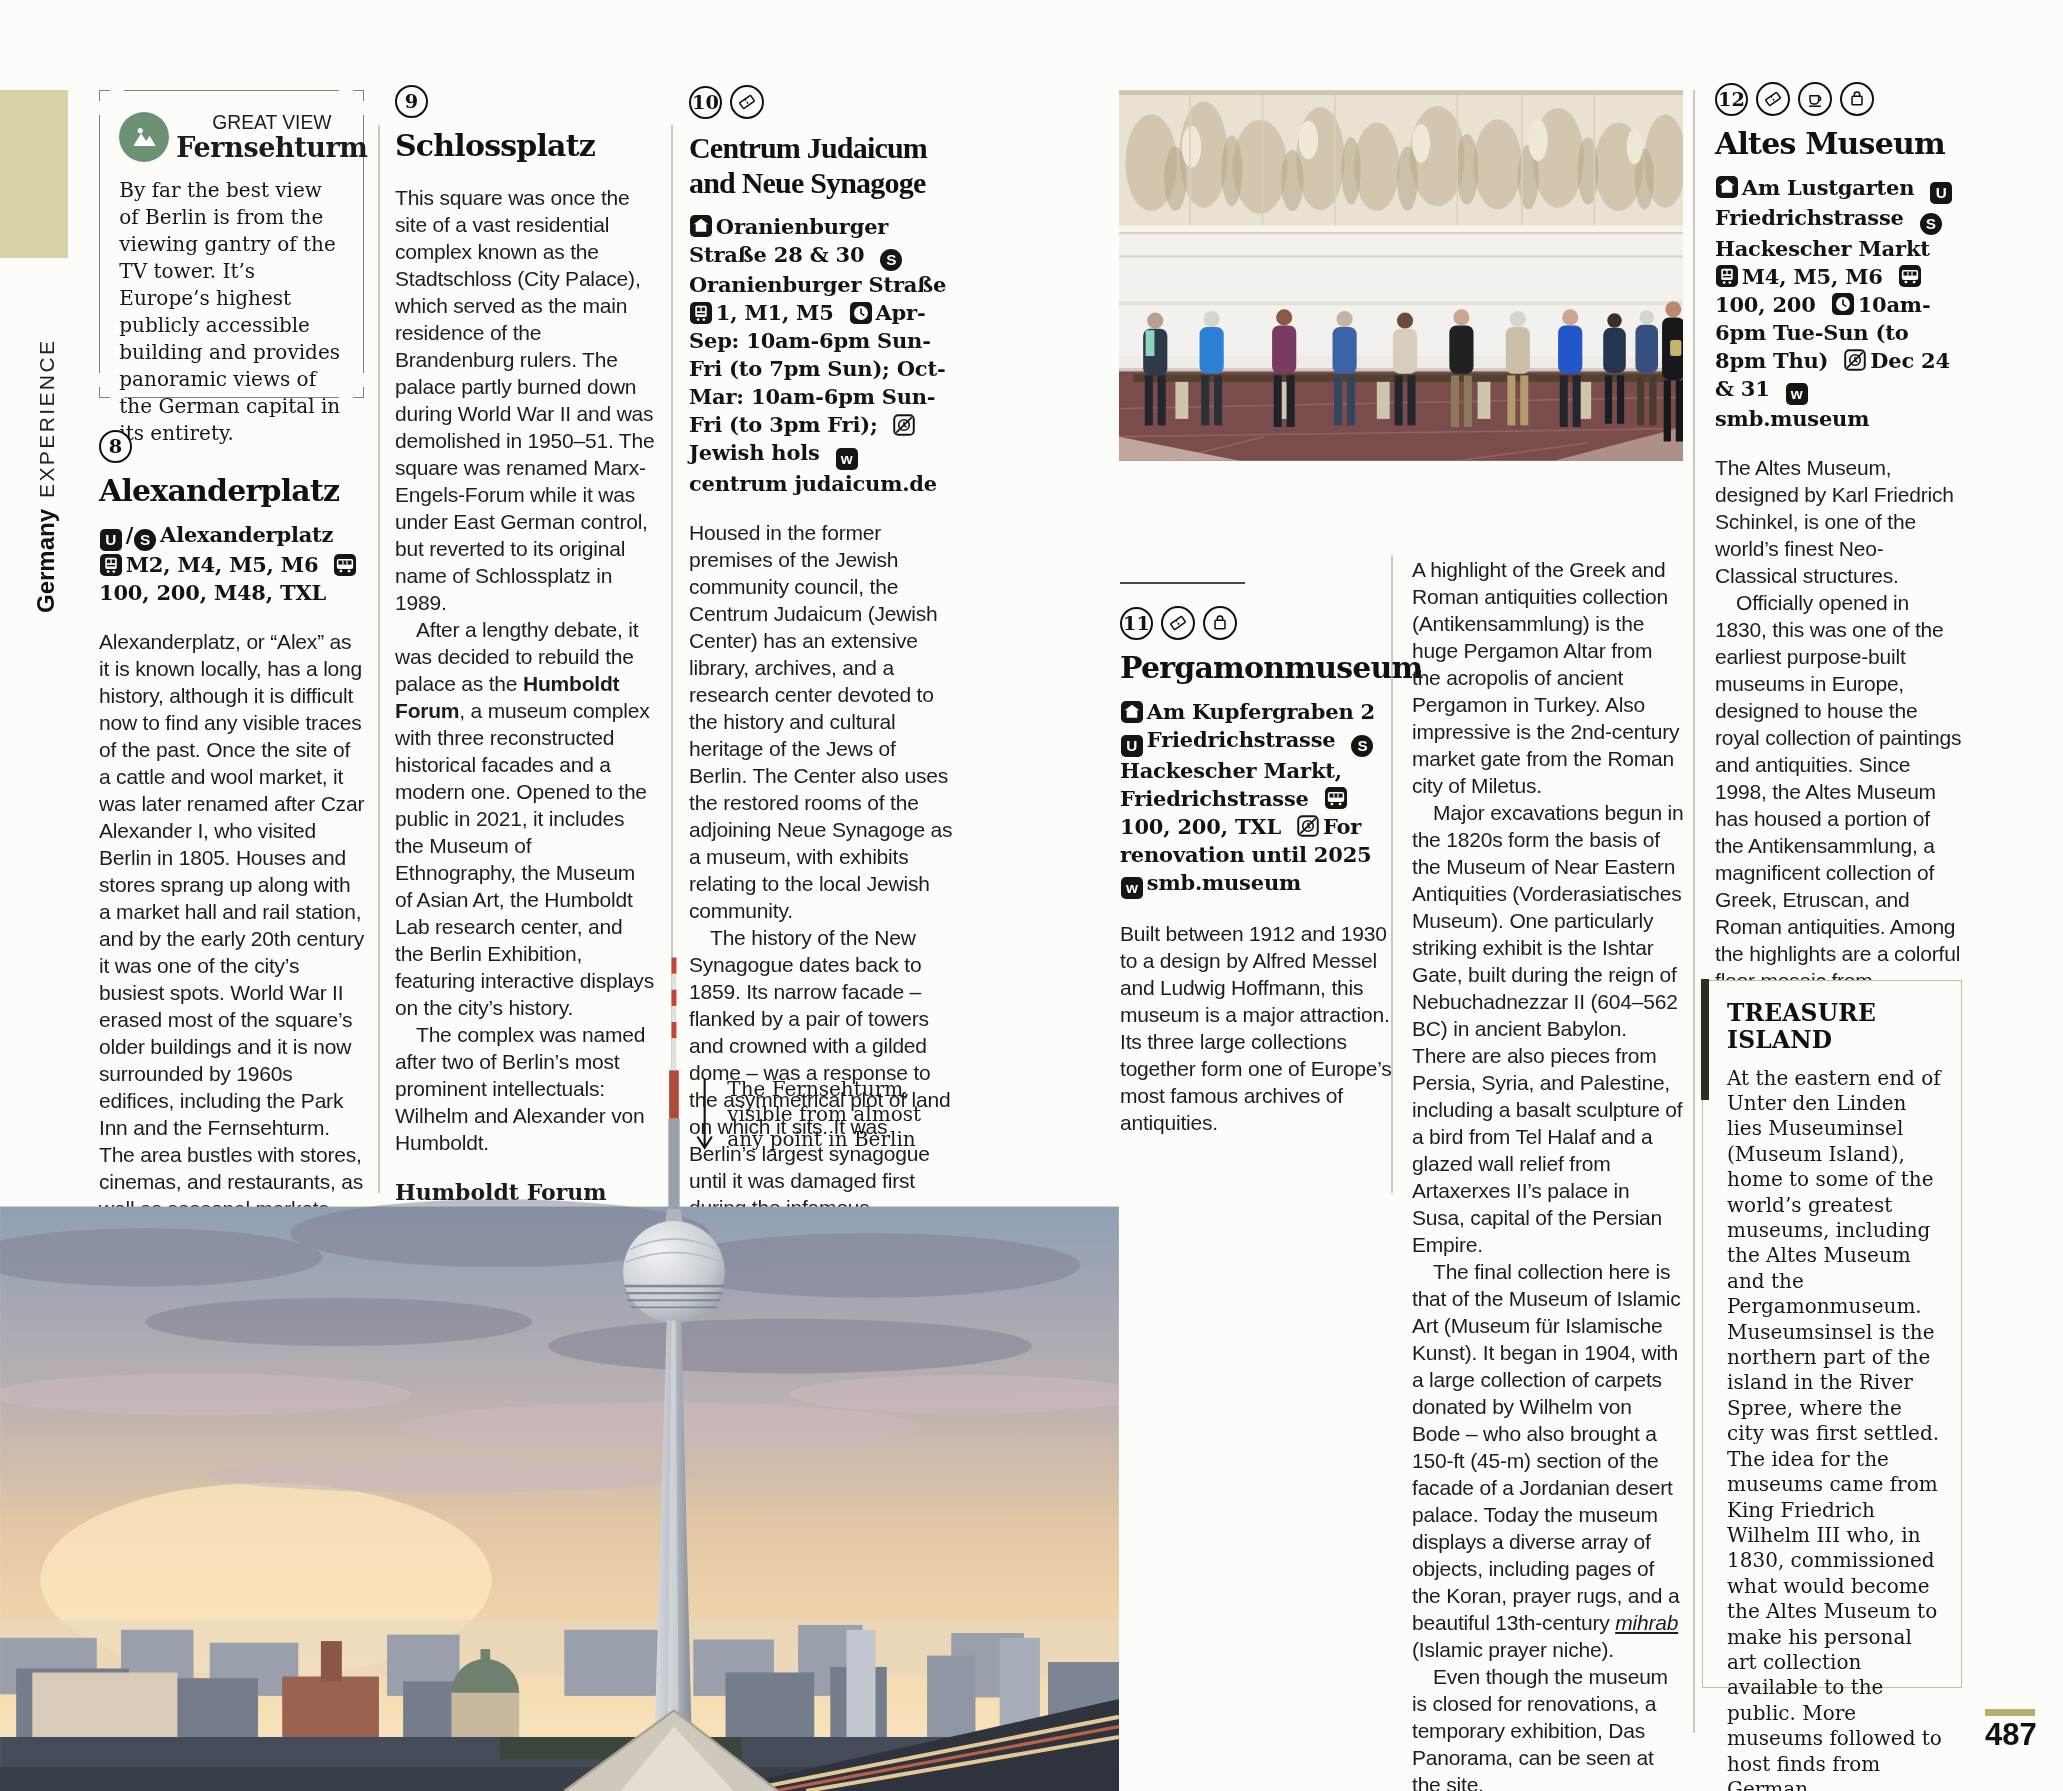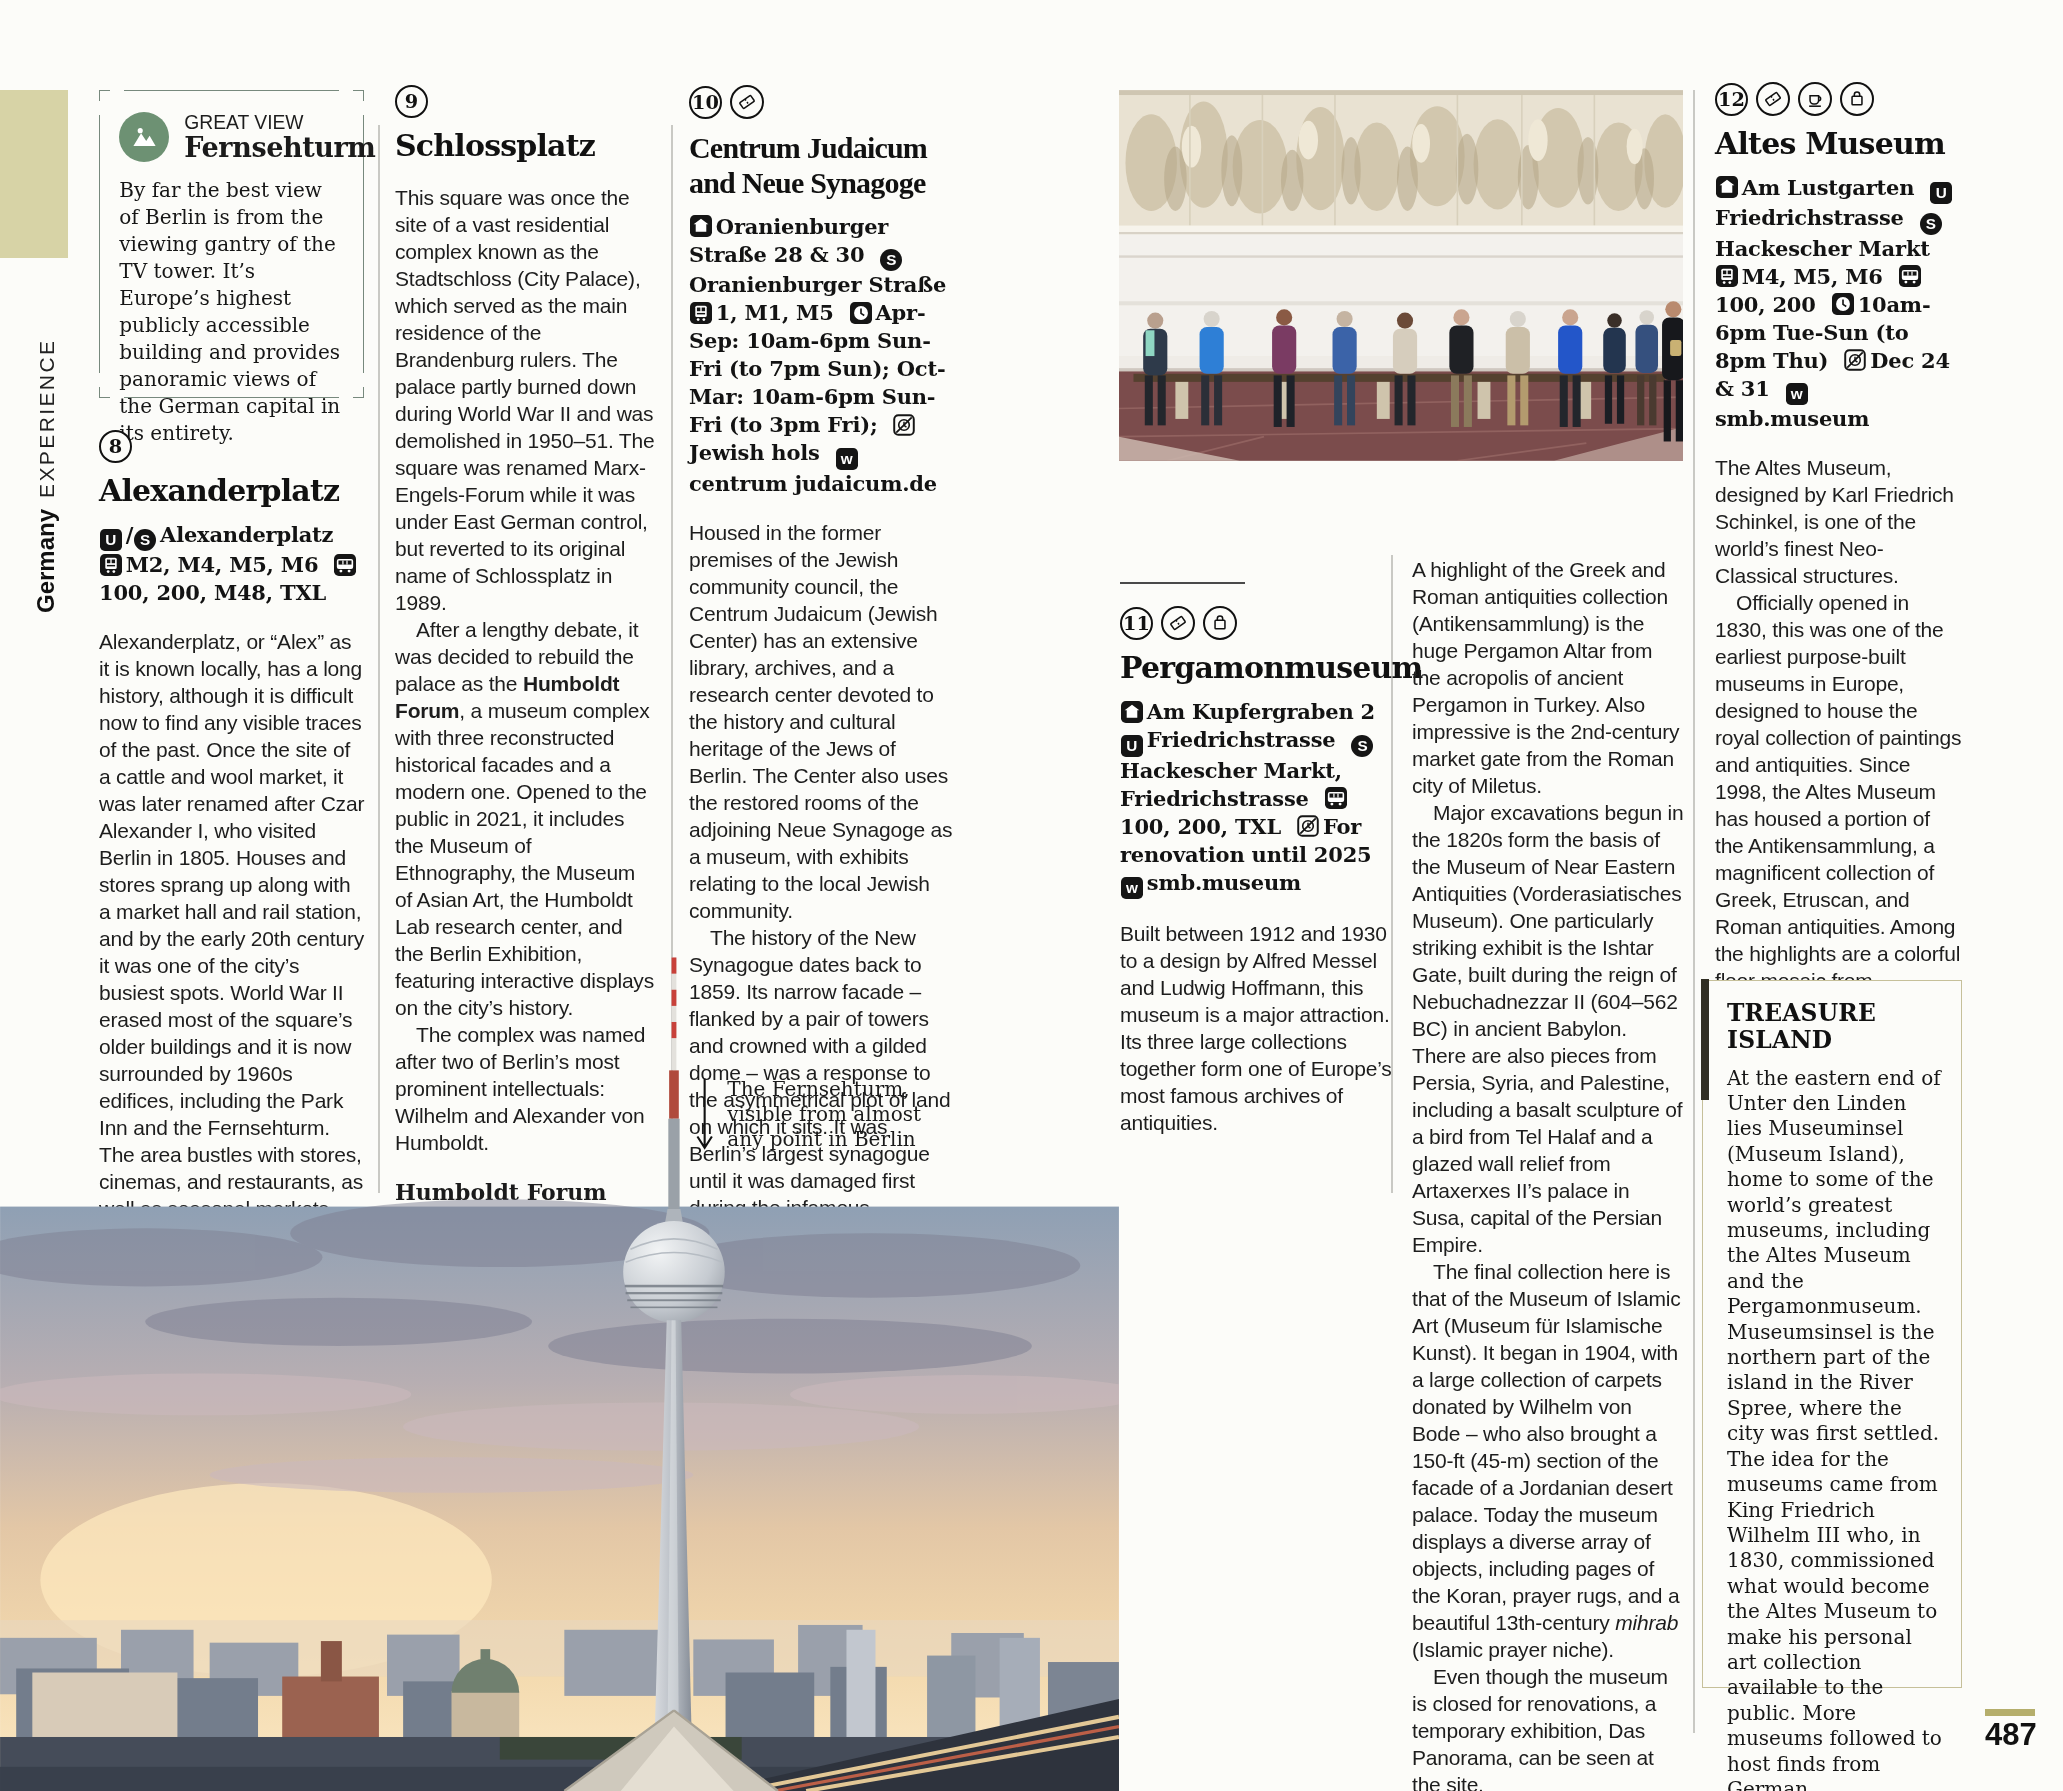--- a/index.html
+++ b/index.html
@@ -14,21 +14,21 @@
   #edge-label .w1{font:21px/21px "Liberation Sans",sans-serif;letter-spacing:2.4px;color:#222;}
   #edge-label .w2{font:bold 24px/24px "Liberation Sans",sans-serif;color:#111;}
 
   
   .vdiv{width:1.6px;background:#c9c9c4;}
 
   
   #gv-box{left:99px;top:90px;width:263px;height:306px;border:1.6px solid #77897d;}
   .notch{position:absolute;background:#fcfcf9;}
   #gv-inner{position:absolute;left:19.3px;top:21px;right:16px;}
-  #gv-head{display:flex;align-items:center;gap:15px;}
+  #gv-head{display:flex;align-items:center;gap:7px;text-align:center;}
   #gv-circ{width:50px;height:50px;border-radius:50%;background:#6d9173;flex:0 0 auto;display:flex;align-items:center;justify-content:center;}
   #gv-titles .lab{font:19.3px/21px "Liberation Sans",sans-serif;color:#1d1d1d;}
   #gv-titles .tit{font:bold 27px/29px "DejaVu Serif",serif;letter-spacing:-0.4px;}
   #gv-body{margin-top:14.5px;font:20px/27px "DejaVu Serif",serif;color:#161616;}
 
   
   .col{position:absolute;}
   #col1{left:99px;top:430px;width:268px;}
   #col2{left:395px;top:85px;width:260px;}
   #col3{left:689px;top:85px;width:268px;}
@@ -50,21 +50,21 @@
   .ti{display:inline-block;width:22px;height:22px;border-radius:4.8px;background:#151515;color:#fff;
       text-align:center;vertical-align:-3.2px;margin:0 4px 0 0.8px;font:bold 15.3px/22px "Liberation Sans",sans-serif;}
   .ti.round{border-radius:50%;}
   .ti svg{display:block;margin:0 auto;}
   .ti.outline{background:#fcfcf9;}
 
   .body{margin-top:21px;font:21px/27px "Liberation Sans",sans-serif;letter-spacing:-0.2px;color:#1d1d1d;}
   .body p{margin:0;}
   .body p.ind{text-indent:21px;}
   .bold-in{font-weight:bold;}
-  .ital{font-style:italic;}
+  .ital{font-style:italic;text-decoration:underline;}
 
   #col2-footer{margin-top:22.6px;}
   #col2-footer .ft{font:bold 22px/27px "DejaVu Serif",serif;}
   #col2-footer .fw{font:bold 21px/29px "DejaVu Serif",serif;}
 
   .sep-rule{width:125px;height:1.6px;background:#4a4a4a;margin-top:26px;}
   .circ-row{margin-top:22.6px;}
 
   
   .caption{position:absolute;display:flex;gap:13px;font:20px/25px "DejaVu Serif",serif;color:#1a1a1a;}

